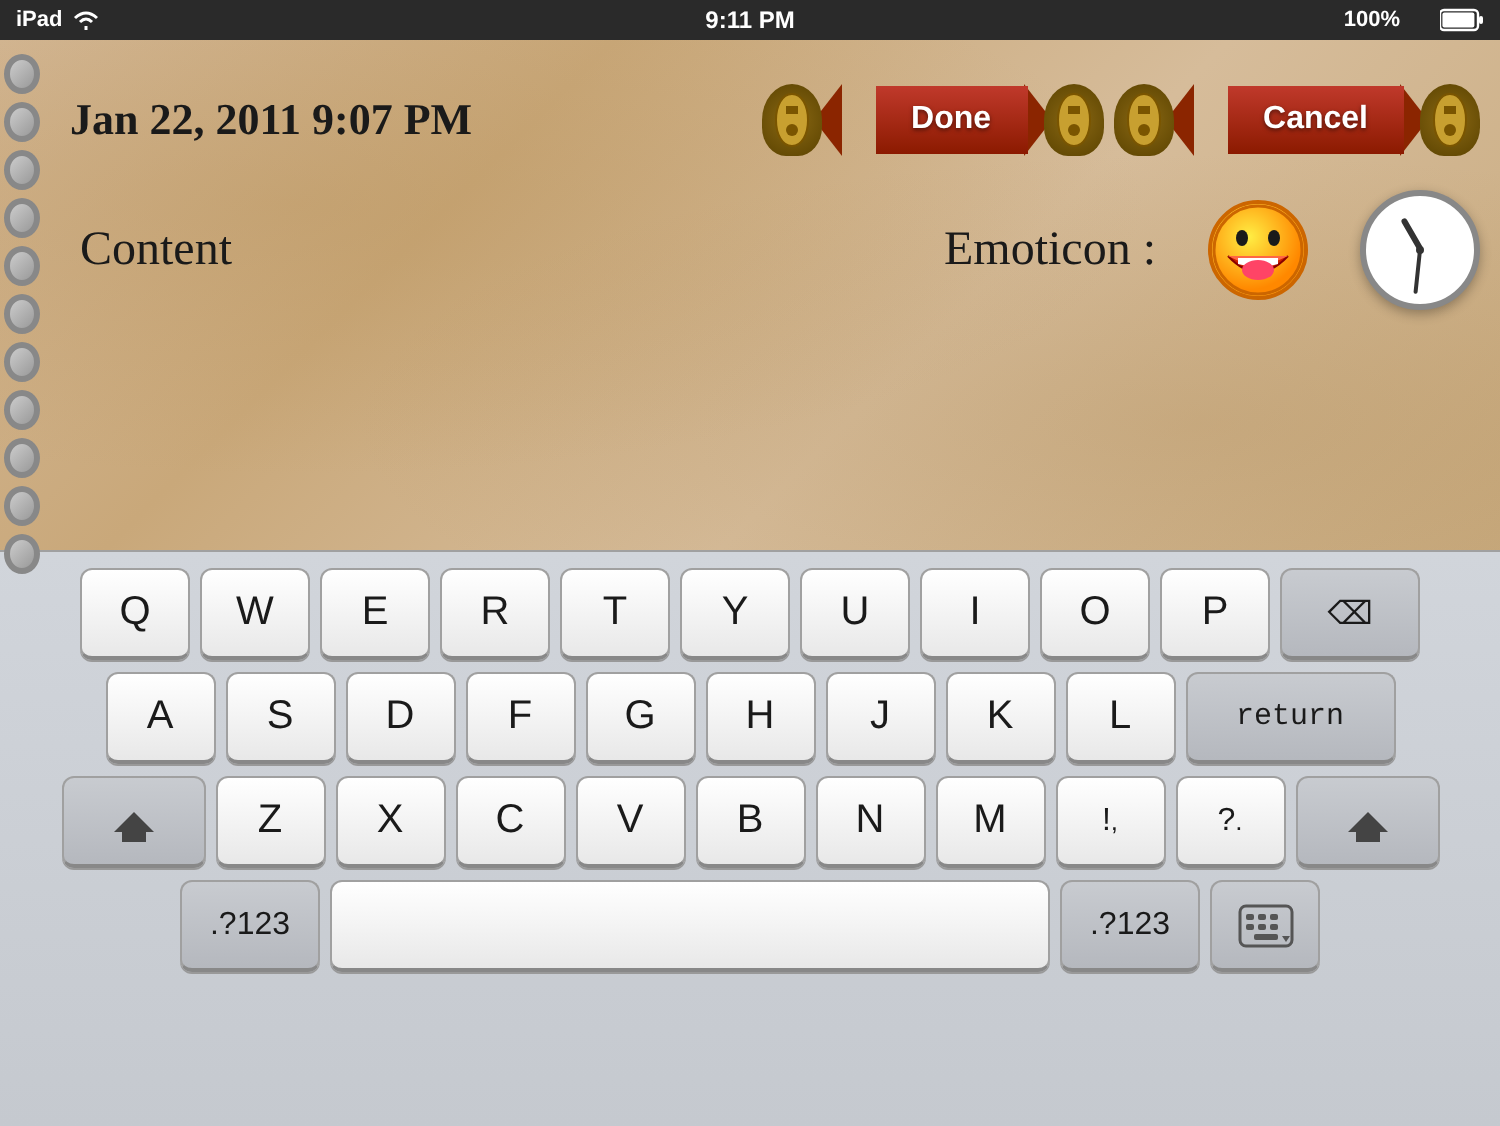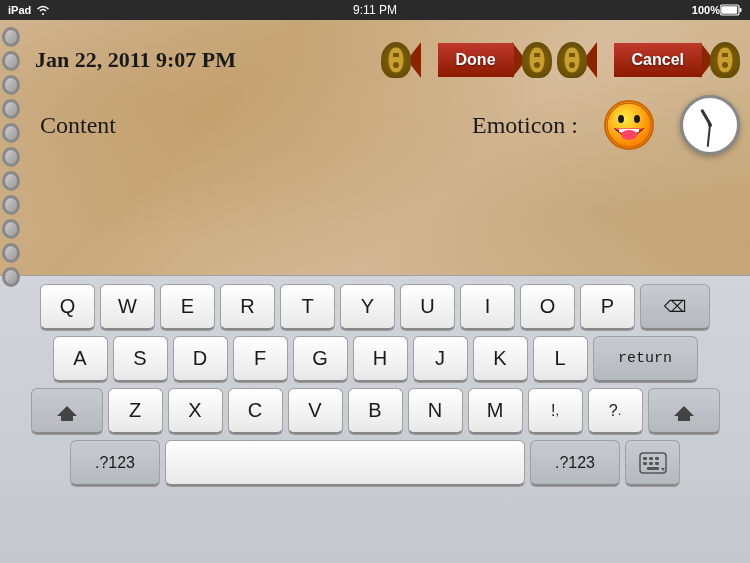--- a/index.html
+++ b/index.html
@@ -17,22 +17,22 @@
       background: #2a2a2a;
       display: flex;
       align-items: center;
       justify-content: space-between;
       padding: 0 8px;
       color: white;
       font-size: 11px;
       font-weight: 600;
     }
     .status-left { display: flex; align-items: center; gap: 5px; }
-    .status-center { position: absolute; left: 50%; transform: translateX(-50%); font-size: 12px; font-weight: 400; color: white; }
-    .status-right { display: flex; align-items: flex-start; gap: 0; font-size: 11px; }
+    .status-center { position: absolute; left: 50%; transform: translateX(-50%); font-size: 12px; font-weight: 700; color: white; }
+    .status-right { display: flex; align-items: flex-start; gap: 20px; font-size: 11px; }
 
     
     #top-area {
       height: 275px;
       background: linear-gradient(135deg, #d4b896 0%, #c9a87a 30%, #d6bc9a 60%, #c8aa7e 100%);
       position: relative;
       border-bottom: 1px solid #a08060;
     }
 
     
@@ -308,21 +308,21 @@
 
     .key-letter { width: 55px; }
     .key-special {
       background: linear-gradient(to bottom, #c8cbd0, #b5b8be);
       color: #1a1a1a;
       font-size: 16px;
     }
     .key-backspace { width: 70px; }
     .key-return { width: 105px; font-size: 15px; font-family: Liberation Mono, monospace; }
     .key-shift { width: 72px; }
-    .key-123 { width: 90px; font-size: 16px; }
+    .key-123 { width: 70px; font-size: 16px; }
     .key-space { flex: 1; max-width: 360px; }
     .key-keyboard { width: 55px; }
 
     .shift-icon {
       width: 0;
       height: 0;
       border-left: 10px solid transparent;
       border-right: 10px solid transparent;
       border-bottom: 10px solid #444;
       position: relative;

